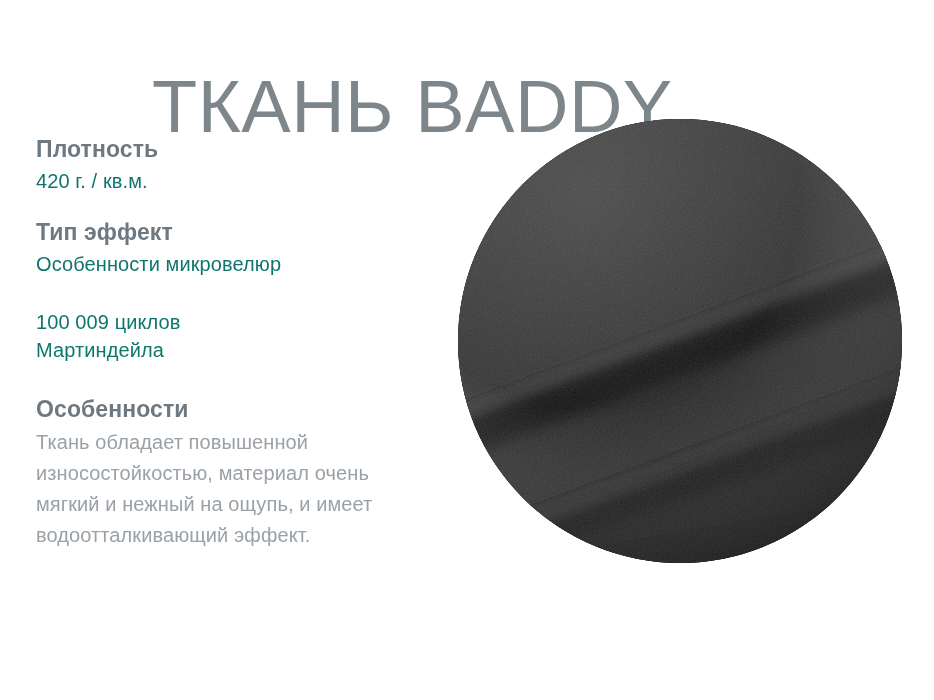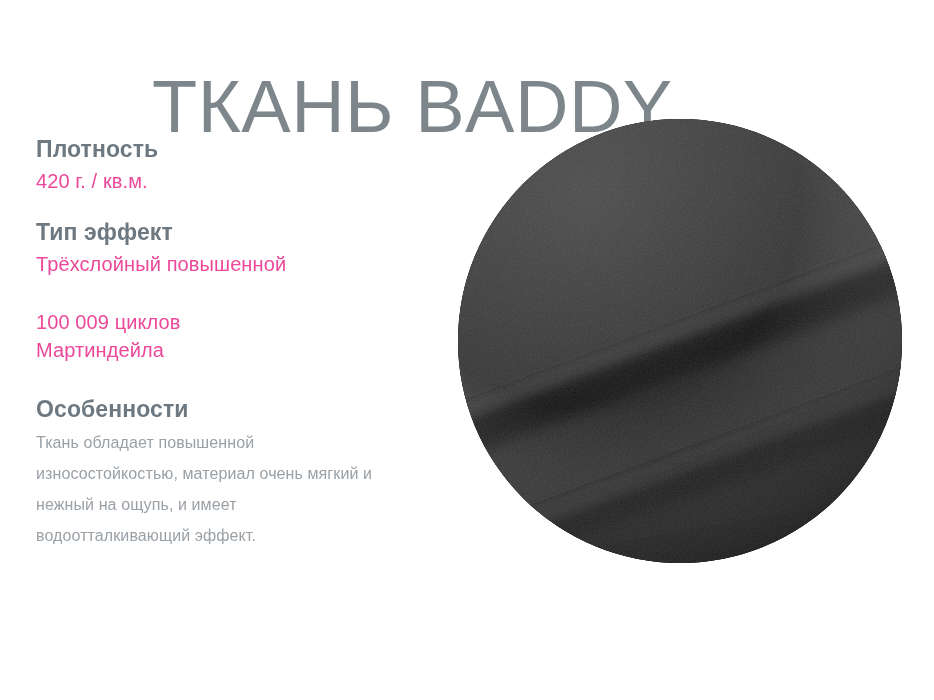--- a/index.html
+++ b/index.html
@@ -62,28 +62,28 @@
     font-weight: 700;
     color: #6d7880;
     letter-spacing: 0.1px;
     margin: 0 0 3px 0;
   }
 
   .spec-value {
     font-size: 20px;
     line-height: 28px;
     font-weight: 400;
-    color: #ec4899;
+    color: #0f766e;
     letter-spacing: 0.1px;
     margin: 0;
     white-space: pre-line;
   }
 
   .spec-desc {
-    font-size: 16px;
+    font-size: 20px;
     line-height: 31px;
     font-weight: 400;
     color: #9aa1a7;
     letter-spacing: 0.1px;
     margin: 0;
     width: 345px;
   }
 
   
   .fabric-photo {
@@ -112,21 +112,21 @@
 
   <div class="spec-column">
 
     <div class="spec-block density">
       <div class="spec-heading">Плотность</div>
       <div class="spec-value">420 г. / кв.м.</div>
     </div>
 
     <div class="spec-block fabric-type">
       <div class="spec-heading">Тип эффект</div>
-      <div class="spec-value">Трёхслойный повышенной</div>
+      <div class="spec-value">Особенности микровелюр</div>
     </div>
 
     <div class="spec-block wear">
       <div class="spec-value">100 009 циклов
 Мартиндейла</div>
     </div>
 
     <div class="spec-block features">
       <div class="spec-heading">Особенности</div>
       <div class="spec-desc">Ткань обладает повышенной износостойкостью, материал очень мягкий и нежный на ощупь, и имеет водоотталкивающий эффект.</div>

